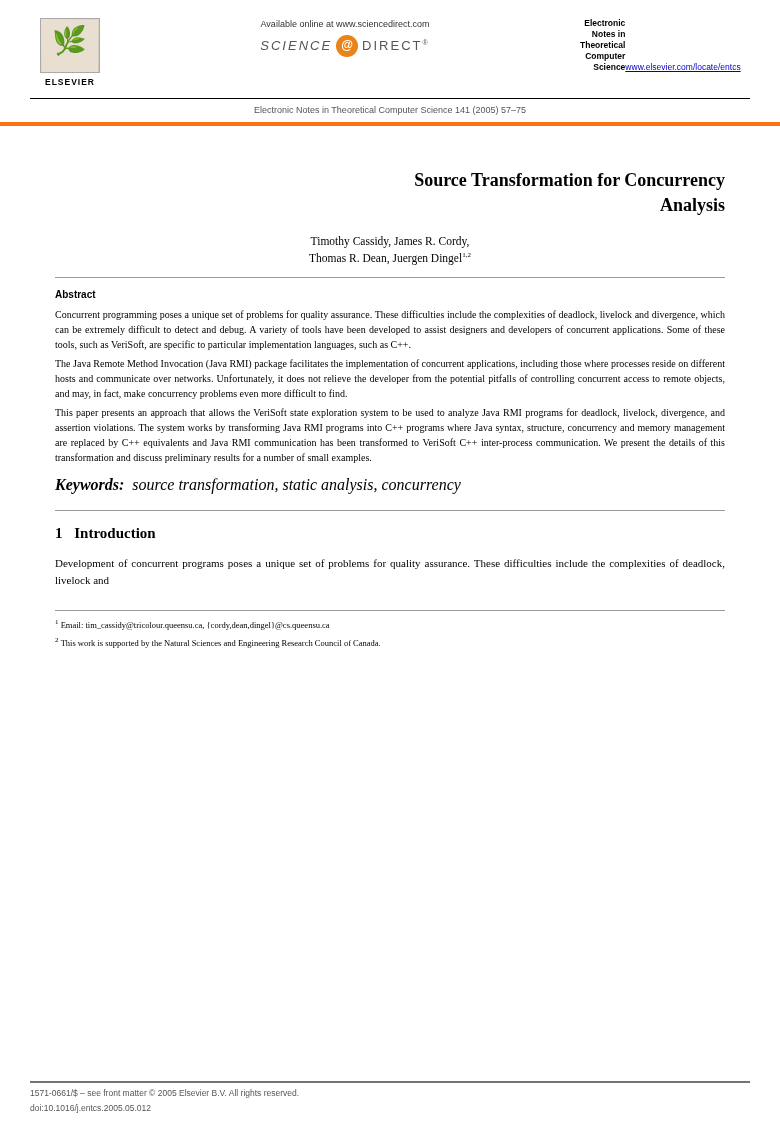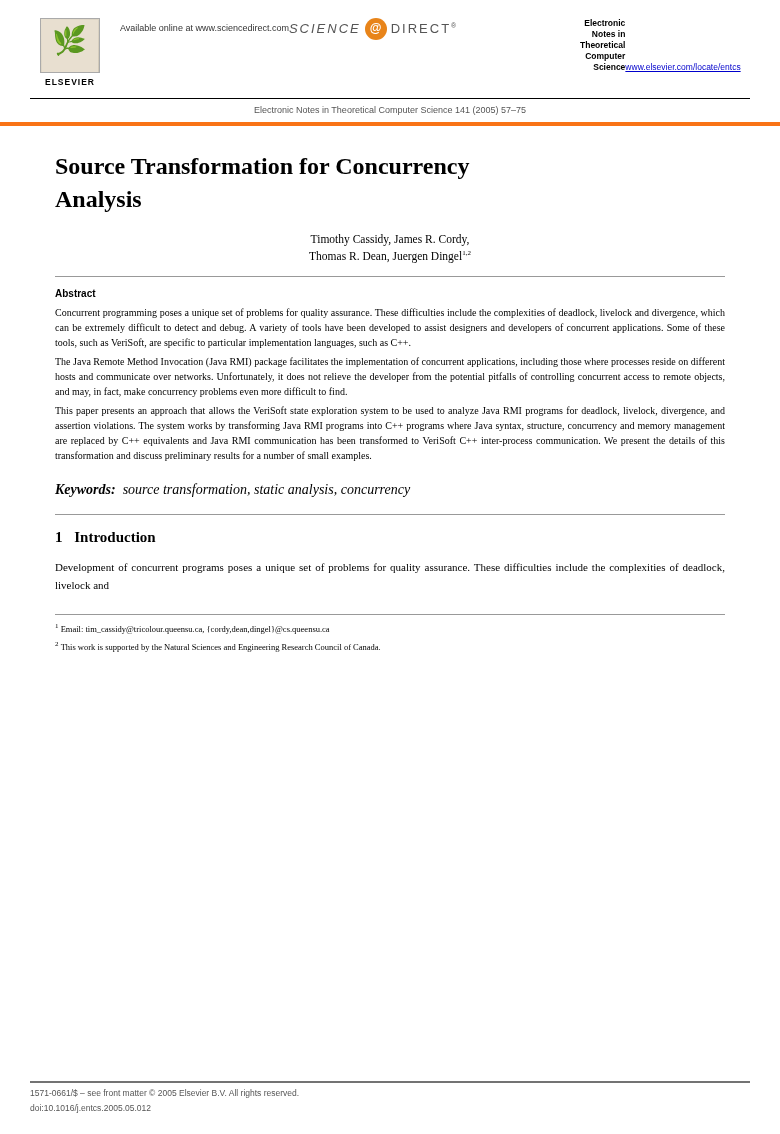--- a/index.html
+++ b/index.html
@@ -49,21 +49,21 @@
       font-size: 8.5px;
       font-weight: bold;
       letter-spacing: 1px;
       margin-top: 3px;
       text-align: center;
       font-family: Arial, sans-serif;
     }
     .header-center {
       flex: 1;
       display: flex;
-      flex-direction: row;
+      flex-direction: column;
       align-items: center;
       padding: 0 10px;
       text-align: right;
     }
     .available-text {
       font-size: 9px;
       font-family: Arial, sans-serif;
       color: #333;
       margin-bottom: 4px;
     }
@@ -155,25 +155,25 @@
       border-bottom: 4px solid #f97316;
     }
 
     
     .main-content {
       padding: 20px 55px 20px 55px;
     }
 
     
     .paper-title {
-      text-align: left;
-      font-size: 24px;
+      text-align: right;
+      font-size: 18px;
       font-weight: bold;
       line-height: 1.35;
-      margin: 4px 0 16px 0;
+      margin: 22px 0 16px 0;
       font-family: 'Times New Roman', Times, serif;
     }
 
     
     .authors {
       text-align: center;
       font-size: 11.5px;
       line-height: 1.5;
       margin-bottom: 6px;
     }
@@ -206,22 +206,22 @@
       text-align: justify;
       line-height: 1.5;
     }
     .abstract-text p {
       margin-bottom: 4px;
       text-indent: 0;
     }
 
     
     .keywords {
-      font-size: 14px;
-      margin-top: 17px;
+      font-size: 16px;
+      margin-top: 8px;
       font-style: italic;
     }
     .keywords-label {
       font-style: italic;
       font-weight: bold;
     }
 
     
     .intro-divider {
       border: none;

